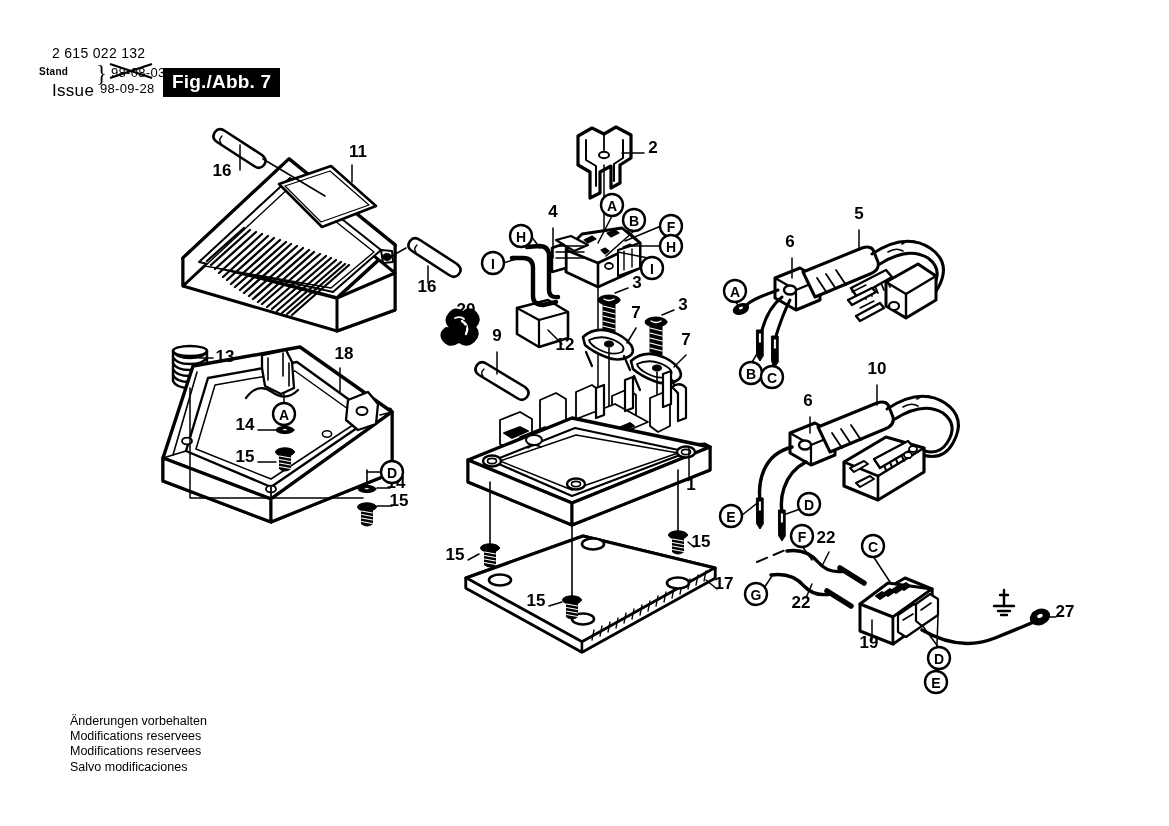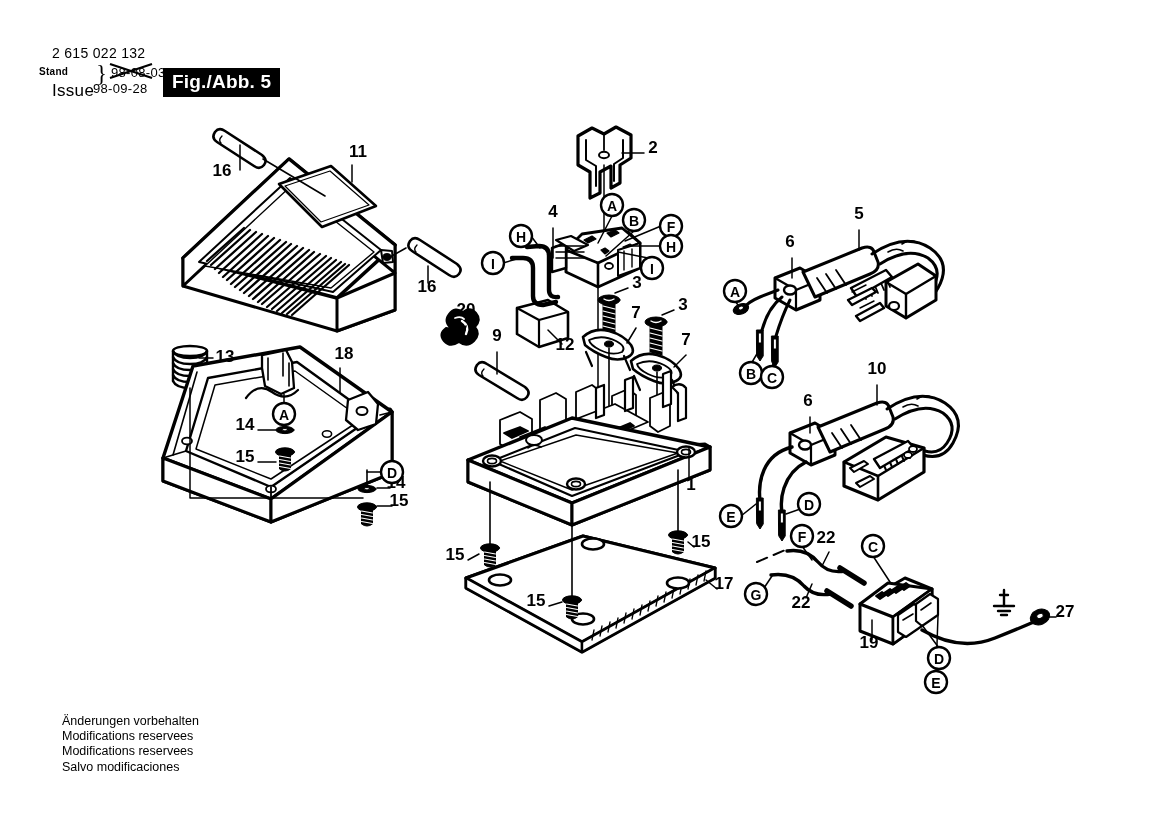--- a/index.html
+++ b/index.html
@@ -6,42 +6,42 @@
   body{width:1169px;height:826px;position:relative;overflow:hidden;
        font-family:"Liberation Sans","DejaVu Sans",sans-serif;color:#000;}
   #sheet{position:absolute;left:0;top:0;width:1169px;height:728px;}
 
   .hdr{position:absolute;font-size:13.5px;letter-spacing:.3px;white-space:nowrap;}
   #partno{left:52px;top:45px;font-size:14px;}
   #stand-lbl{left:39px;top:66px;font-size:10px;font-weight:bold;}
   #issue-lbl{left:52px;top:81px;font-size:17px;}
   #brace{left:96px;top:62px;font-size:23px;line-height:23px;font-family:"Liberation Serif",serif;}
   #date-old{left:111px;top:65px;font-size:13px;position:absolute;}
-  #date-new{left:93px;top:81px;font-size:13px;}
+  #date-new{left:100px;top:81px;font-size:13px;}
   #figbox{position:absolute;left:163px;top:68px;background:#000;color:#fff;
           font-size:19px;font-weight:bold;padding:3px 9px 4px 9px;letter-spacing:.2px;}
 
   #foot{position:absolute;left:62px;top:714px;font-size:12.5px;line-height:15.2px;}
-  #foot div{white-space:nowrap;}
+  #foot div{white-space:nowrap;margin-left:8px;}
 
   svg{position:absolute;left:0;top:0;}
   text{font-family:"Liberation Sans","DejaVu Sans",sans-serif;}
 </style>
 </head>
 <body>
 
 <div id="sheet">
 
   <div class="hdr" id="partno">2 615 022 132</div>
   <div class="hdr" id="stand-lbl">Stand</div>
   <div class="hdr" id="issue-lbl">Issue</div>
   <div class="hdr" id="brace">}</div>
   <div class="hdr" id="date-old">98-08-03</div>
   <div class="hdr" id="date-new">98-09-28</div>
-  <div id="figbox">Fig./Abb. 5</div>
+  <div id="figbox">Fig./Abb. 7</div>
 
   <svg width="1169" height="826" style="pointer-events:none">
     <line x1="110" y1="78" x2="152" y2="64" stroke="#000" stroke-width="2.2"></line>
     <line x1="110" y1="64" x2="152" y2="78" stroke="#000" stroke-width="2.2"></line>
   </svg>
 
   <div id="foot">
     <div>Änderungen vorbehalten</div>
     <div>Modifications reservees</div>
     <div>Modifications reservees</div>

